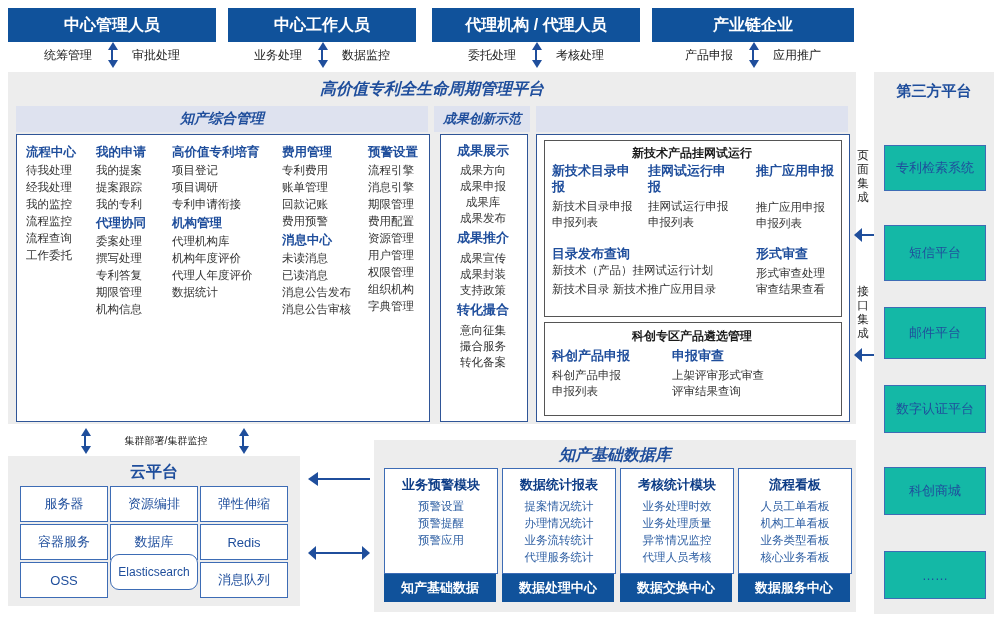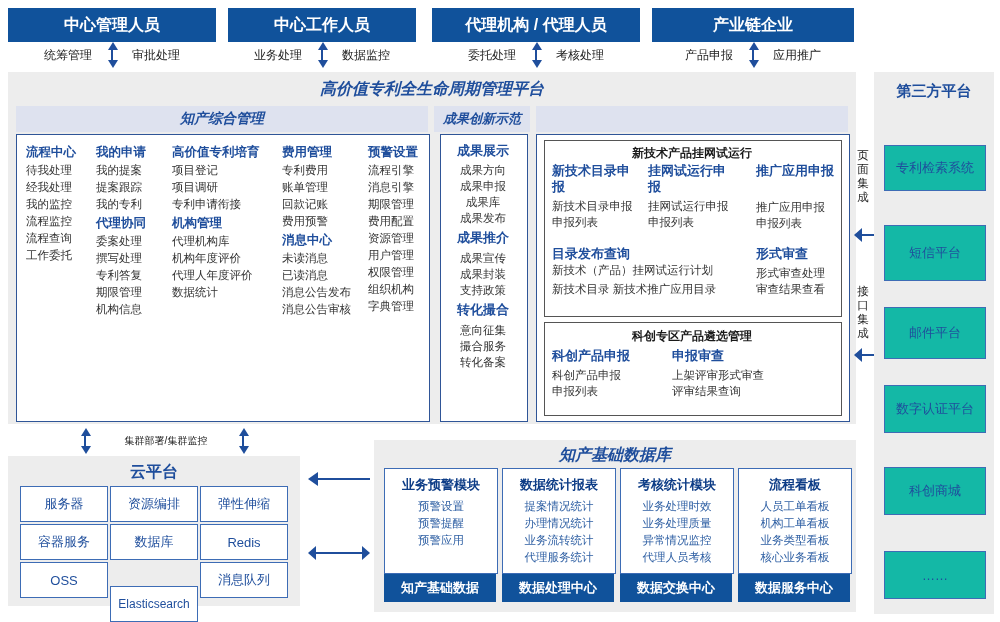--- a/index.html
+++ b/index.html
@@ -325,21 +325,21 @@
   <div class="abs cbox ctr" style="left:110px;top:524px;width:86px;height:34px;">
     <span>数据库</span>
     </div>
   <div class="abs cbox ctr" style="left:200px;top:524px;width:86px;height:34px;">
     <span>Redis</span>
     </div>
 
   <div class="abs cbox ctr" style="left:20px;top:562px;width:86px;height:34px;">
     <span>OSS</span>
     </div>
-  <div class="abs cbox ctr" style="left:110px;top:586px;width:86px;height:34px;font-size:12px;">
+  <div class="abs cbox ctr" style="left:110px;top:554px;width:86px;height:34px;font-size:12px;border-radius:9px;">
     <span>Elasticsearch</span>
     </div>
   <div class="abs cbox ctr" style="left:200px;top:562px;width:86px;height:34px;">
     <span>消息队列</span>
     </div>
 
   <div class="abs" style="left:308px;top:472px;width:62px;height:14px;">
     <div style="position:absolute;top:6px;left:8px;right:0;height:2px;background:#1F4E9C;"></div>
     <div style="position:absolute;top:0;left:0;width:0;height:0;border-top:7px solid transparent;border-bottom:7px solid transparent;border-right:10px solid #1F4E9C;"></div>
   </div>

